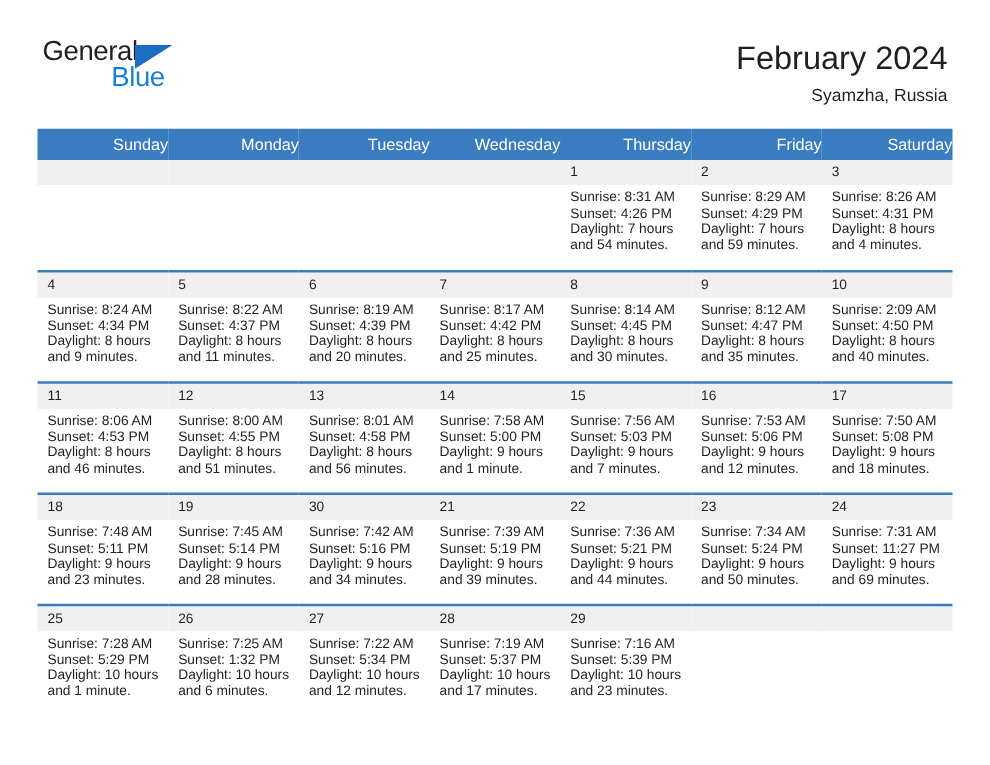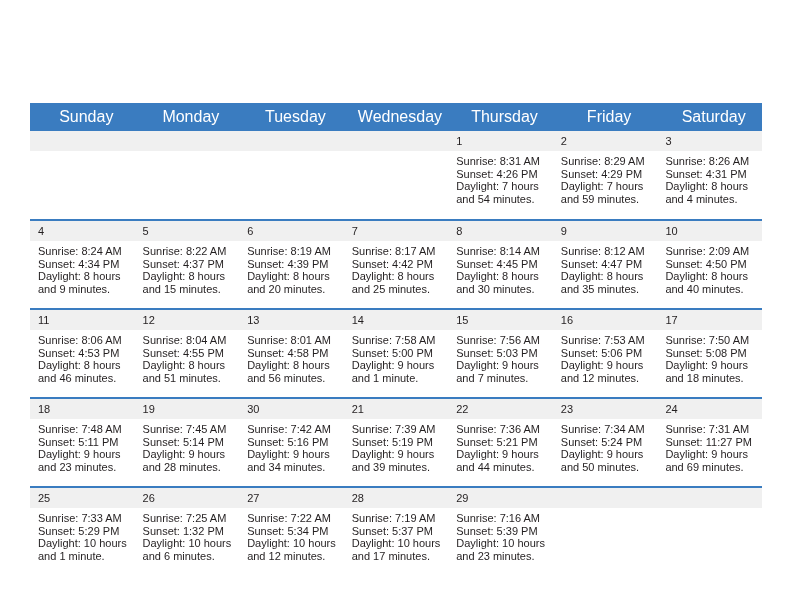--- a/index.html
+++ b/index.html
@@ -79,23 +79,23 @@
     position: absolute;
     left: 30px;
     top: 103px;
     width: 732px;
     border-collapse: collapse;
     table-layout: fixed;
   }
   .cal th {
     background: #3a7cc0;
     color: #ffffff;
-    font-size: 16px;
+    font-size: 13px;
     font-weight: normal;
-    text-align: center;
+    text-align: right;
     padding: 5px 0 5px 8px;
     height: 22px;
     border: none;
   }
   .cal td {
     vertical-align: top;
     padding: 0;
     border: none;
     border-top: 2px solid #3a7cc0;
     height: 89px;
@@ -118,20 +118,34 @@
     color: #231f20;
   }
   .info div { white-space: nowrap; }
   td.blank .info { visibility: hidden; }
 </style>
 </head>
 <body>
 
 <div class="page">
 
+  <div class="header">
+
+    <div class="logo">
+      <span class="logo-general">General</span>
+      <span class="logo-tri"></span>
+      <span class="logo-blue">Blue</span>
+    </div>
+
+    <div class="title-wrap">
+      <h1 class="cal-title">February 2024</h1>
+      <div class="cal-subtitle">Syamzha, Russia</div>
+    </div>
+
+  </div>
 
   <table class="cal">
     <thead>
       <tr>
         <th>Sunday</th>
         <th>Monday</th>
         <th>Tuesday</th>
         <th>Wednesday</th>
         <th>Thursday</th>
         <th>Friday</th>
@@ -213,21 +227,21 @@
               <div>Daylight: 8 hours</div>
               <div>and 9 minutes.</div>
             </div>
           </td>
           <td>
             <div class="daynum">5</div>
             <div class="info">
               <div>Sunrise: 8:22 AM</div>
               <div>Sunset: 4:37 PM</div>
               <div>Daylight: 8 hours</div>
-              <div>and 15 minutes.</div>
+              <div>and 11 minutes.</div>
             </div>
           </td>
           <td>
             <div class="daynum">6</div>
             <div class="info">
               <div>Sunrise: 8:19 AM</div>
               <div>Sunset: 4:39 PM</div>
               <div>Daylight: 8 hours</div>
               <div>and 20 minutes.</div>
             </div>
@@ -275,21 +289,21 @@
             <div class="info">
               <div>Sunrise: 8:06 AM</div>
               <div>Sunset: 4:53 PM</div>
               <div>Daylight: 8 hours</div>
               <div>and 46 minutes.</div>
             </div>
           </td>
           <td>
             <div class="daynum">12</div>
             <div class="info">
-              <div>Sunrise: 8:04 AM</div>
+              <div>Sunrise: 8:00 AM</div>
               <div>Sunset: 4:55 PM</div>
               <div>Daylight: 8 hours</div>
               <div>and 51 minutes.</div>
             </div>
           </td>
           <td>
             <div class="daynum">13</div>
             <div class="info">
               <div>Sunrise: 8:01 AM</div>
               <div>Sunset: 4:58 PM</div>
@@ -396,21 +410,21 @@
               <div>Sunset: 11:27 PM</div>
               <div>Daylight: 9 hours</div>
               <div>and 69 minutes.</div>
             </div>
           </td>
         </tr>
         <tr>
           <td>
             <div class="daynum">25</div>
             <div class="info">
-              <div>Sunrise: 7:33 AM</div>
+              <div>Sunrise: 7:28 AM</div>
               <div>Sunset: 5:29 PM</div>
               <div>Daylight: 10 hours</div>
               <div>and 1 minute.</div>
             </div>
           </td>
           <td>
             <div class="daynum">26</div>
             <div class="info">
               <div>Sunrise: 7:25 AM</div>
               <div>Sunset: 1:32 PM</div>

